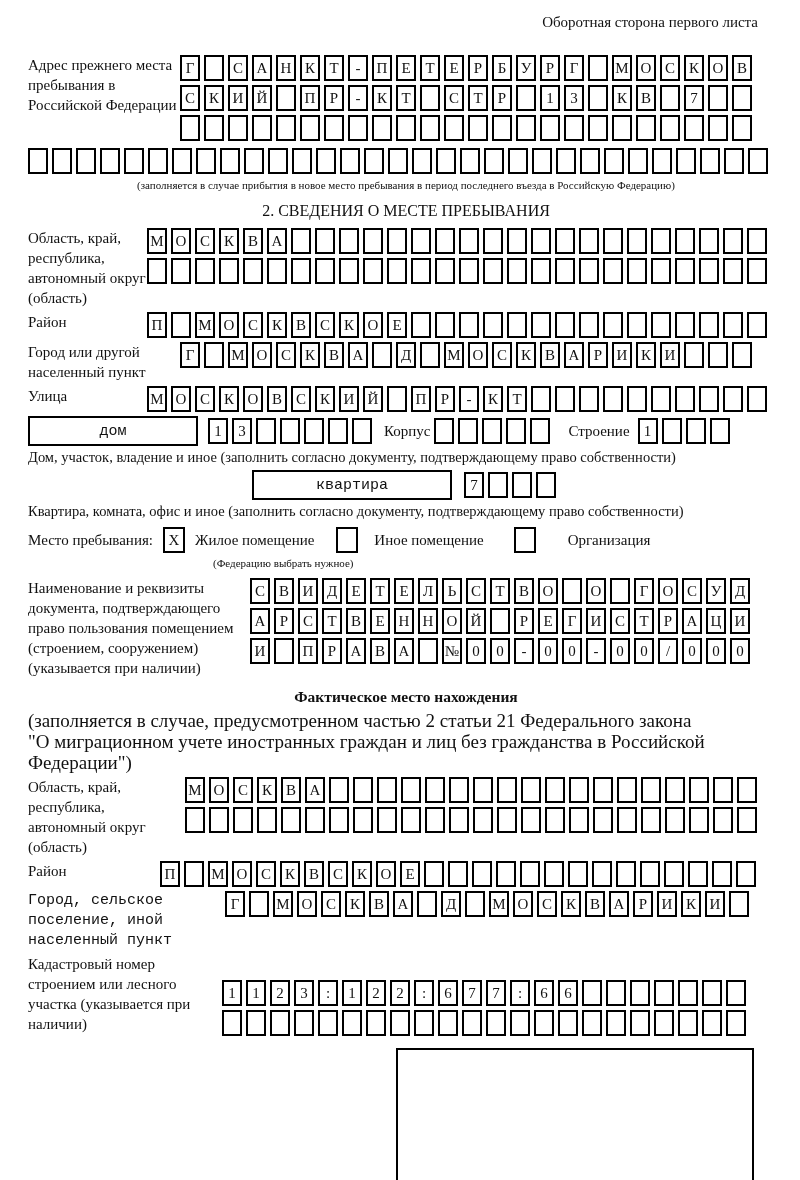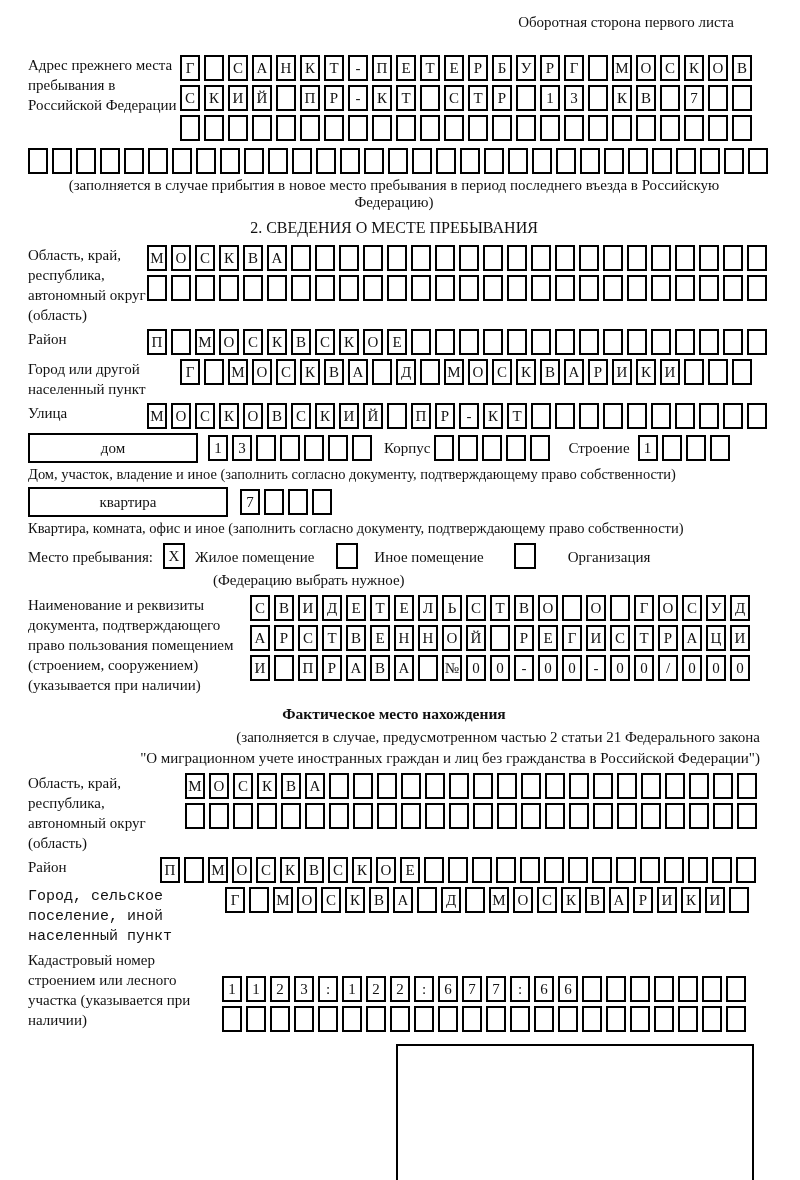--- a/index.html
+++ b/index.html
@@ -1,38 +1,38 @@
 <!DOCTYPE html>
 <html><head>
 <meta charset="utf-8">
 <style>
   html,body{margin:0;padding:0;background:#ffffff;}
   body{width:800px;height:1180px;color:#111;font-family:"Liberation Serif","DejaVu Serif",serif;}
-  .page{box-sizing:border-box;width:800px;height:1180px;padding:14px 40px 0 28px;position:relative;}
+  .page{box-sizing:border-box;width:800px;height:1180px;padding:14px 16px 0 28px;position:relative;}
 
   .hdr-right{text-align:right;font-size:15px;padding-right:26px;margin-bottom:24px;}
 
   .row{display:flex;align-items:flex-start;}
   .lbl{font-size:15px;line-height:20px;flex:0 0 auto;}
   .boxes{display:flex;flex-wrap:nowrap;}
   .boxcol{display:flex;flex-direction:column;}
   .boxcol .boxes{margin-bottom:4px;}
 
   .cbox{box-sizing:border-box;display:inline-block;width:20px;height:26px;border:2px solid #000;
         margin-right:4px;text-align:center;font-size:15px;line-height:22px;flex:0 0 auto;background:#fff;}
   .checkbox{width:22px;}
 
-  .caption{font-size:15px;line-height:17px;}
+  .caption{font-size:11px;line-height:17px;}
   .caption-center{text-align:center;margin:3px 0 4px 0;}
   .sec-title{font-weight:normal;font-size:16px;text-align:center;margin:8px 0 8px 0;}
   .sub-title{font-weight:bold;font-size:15.5px;text-align:center;margin:10px 0 4px 0;}
-  .note-line{font-size:15px;text-align:right;line-height:21px;}
+  .note-line{font-size:19px;text-align:left;line-height:21px;}
 
   .field-box{box-sizing:border-box;border:2px solid #000;height:30px;display:flex;align-items:center;
-             justify-content:center;font-size:15px;flex:0 0 auto;background:#fff;}
+             justify-content:center;font-size:15px;flex:0 0 auto;background:#fff;font-family:Liberation Mono, monospace;}
   .inline-lbl{font-size:15px;line-height:28px;flex:0 0 auto;}
 
   .mb3{margin-bottom:3px;} .mb4{margin-bottom:4px;} .mb6{margin-bottom:6px;}
 
   .stamp-box{box-sizing:border-box;border:2px solid #000;width:358px;height:178px;margin-left:368px;margin-top:8px;background:#fff;}
 </style>
 </head>
 <body>
 
 <div class="page">
@@ -337,32 +337,32 @@
     <div class="inline-lbl" style="margin-left:14px;margin-right:8px;">Строение</div>
     <div class="boxes">
         <span class="cbox">1</span>
         <span class="cbox"></span>
         <span class="cbox"></span>
         <span class="cbox"></span>
       </div>
   </div>
   <div class="caption mb4" style="font-size:14.5px;">Дом, участок, владение и иное (заполнить согласно документу, подтверждающему право собственности)</div>
 
-  <div class="row mb3" style="align-items:center;">
+  <div class="row mb3" style="align-items:center;justify-content:center;">
     <div class="field-box" style="width:200px;">квартира</div>
     <div class="boxes" style="margin-left:12px;">
         <span class="cbox">7</span>
         <span class="cbox"></span>
         <span class="cbox"></span>
         <span class="cbox"></span>
       </div>
   </div>
   <div class="caption mb6" style="font-size:14.5px;">Квартира, комната, офис и иное (заполнить согласно документу, подтверждающему право собственности)</div>
 
-  <div class="row" style="align-items:flex-start;font-family:Liberation Serif, serif;">
+  <div class="row" style="align-items:center;font-family:Liberation Serif, serif;">
     <div class="inline-lbl">Место пребывания:</div>
     <span class="cbox checkbox" style="margin-left:10px;">X</span>
     <div class="inline-lbl" style="margin-left:6px;">Жилое помещение</div>
     <span class="cbox checkbox" style="margin-left:22px;"></span>
     <div class="inline-lbl" style="margin-left:12px;">Иное помещение</div>
     <span class="cbox checkbox" style="margin-left:30px;"></span>
     <div class="inline-lbl" style="margin-left:28px;">Организация</div>
   </div>
   <div class="caption mb6" style="margin-left:185px;margin-top:1px;">(Федерацию выбрать нужное)</div>
 

